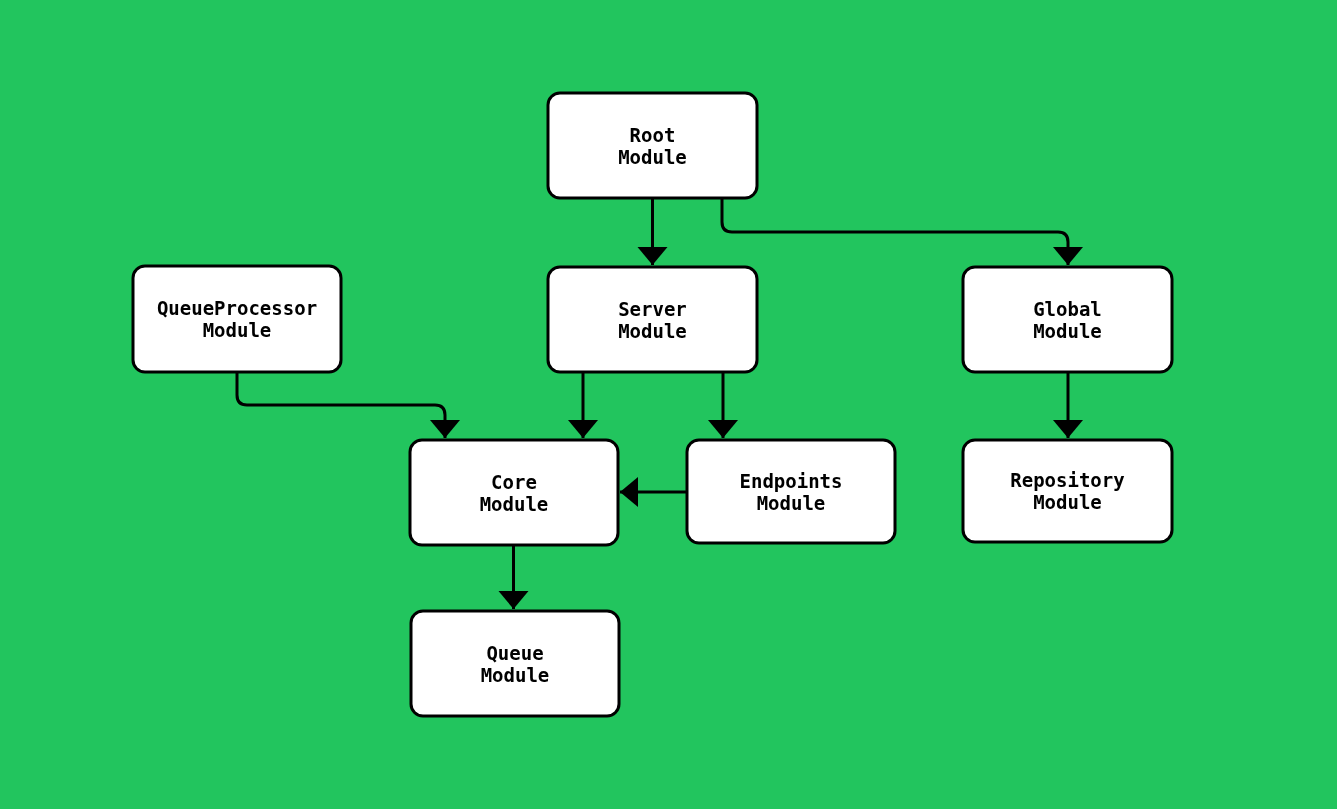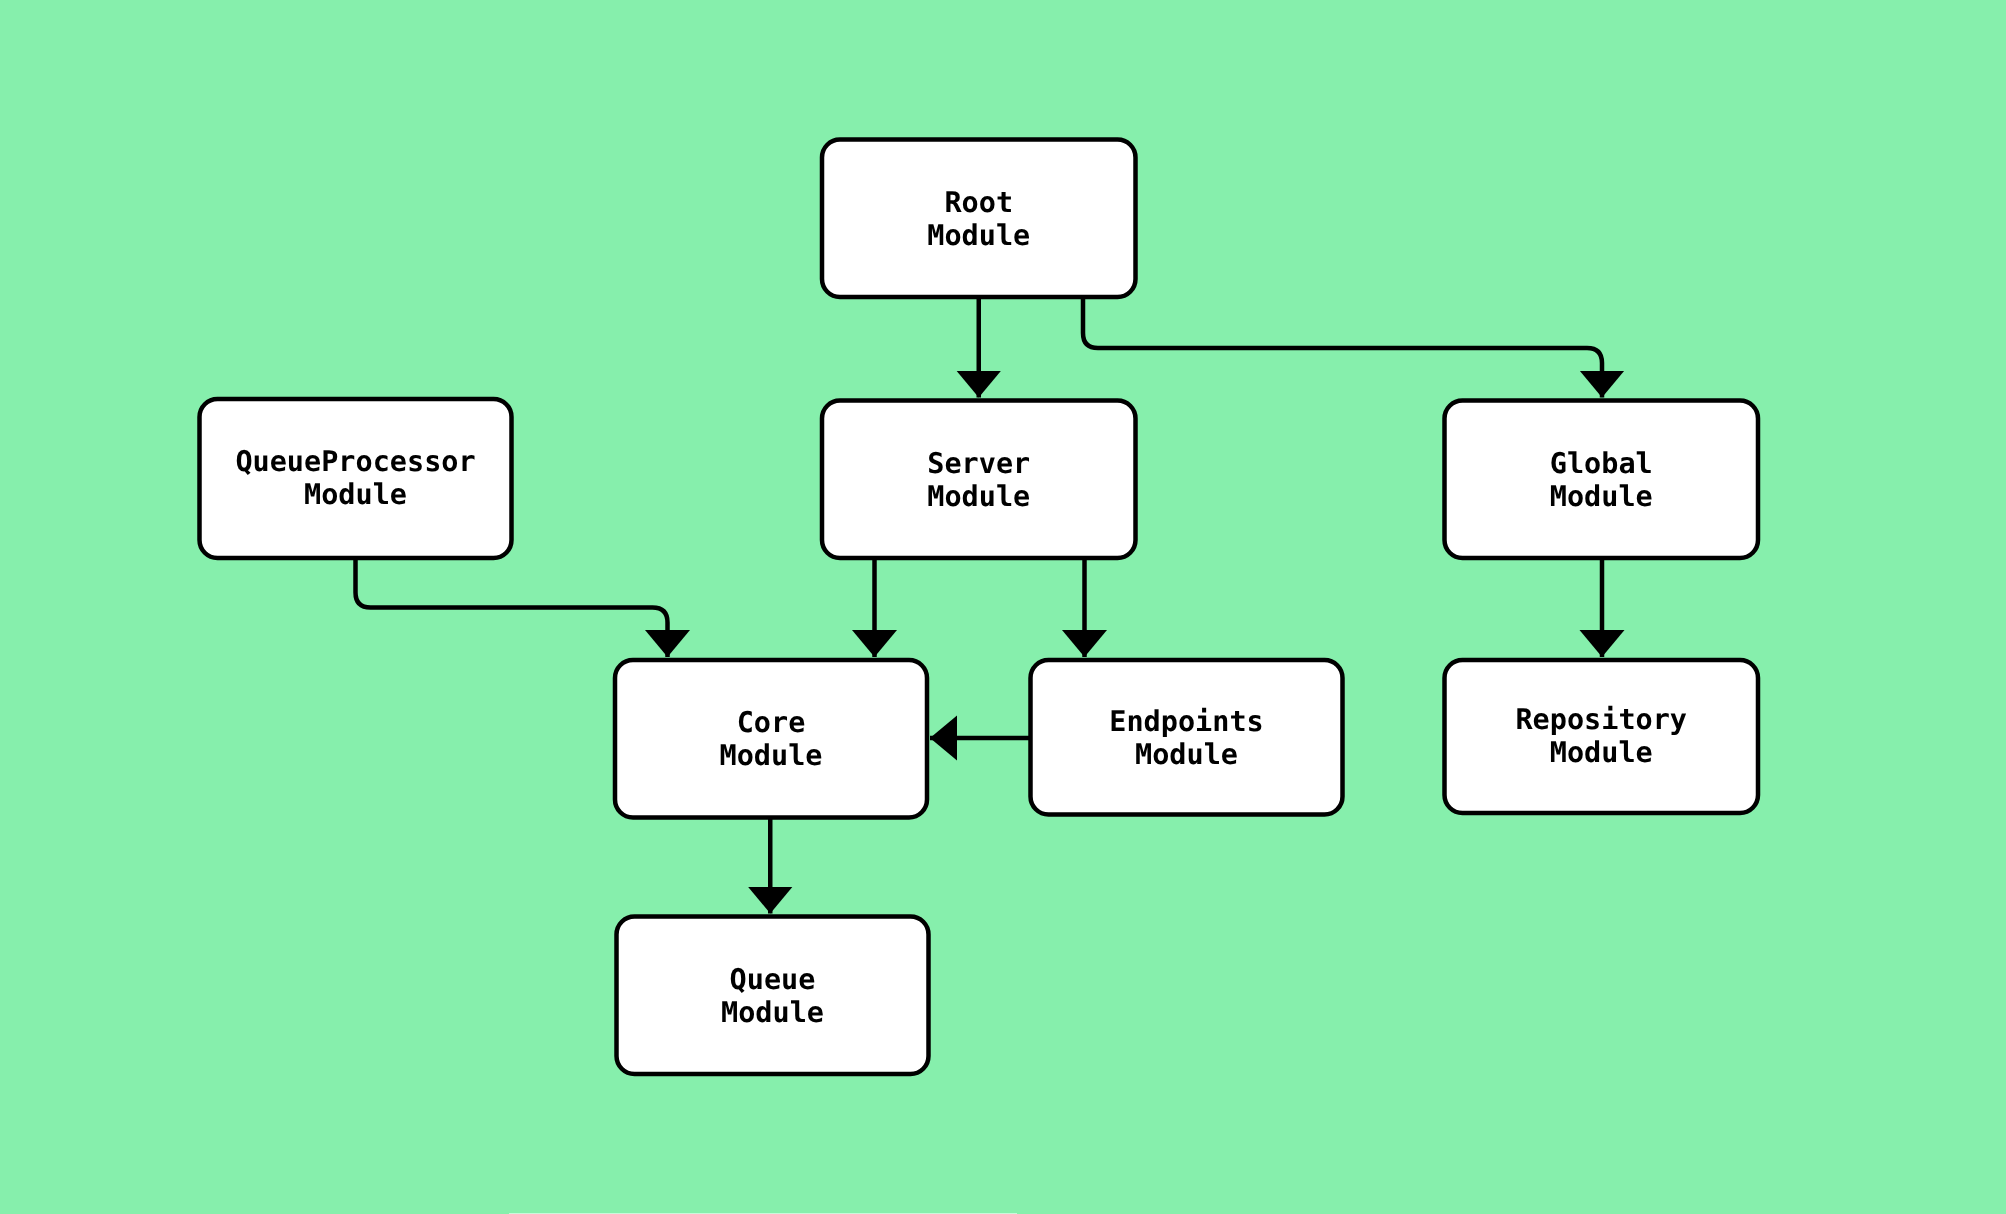--- a/index.html
+++ b/index.html
@@ -4,21 +4,21 @@
 <style>
   html, body {
     margin: 0;
     padding: 0;
     background: #ffffff;
   }
   .stage {
     position: relative;
     width: 1337px;
     height: 809px;
-    background: #86efac;
+    background: #22c55e;
     overflow: hidden;
   }
   svg.diagram {
     display: block;
     width: 1337px;
     height: 809px;
   }
   .node-box {
     fill: #ffffff;
     stroke: #000000;

